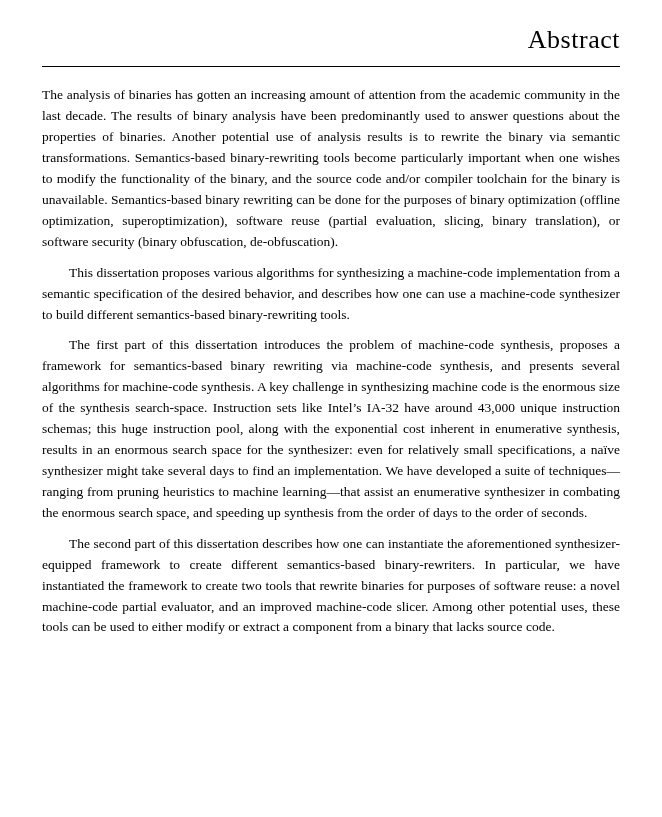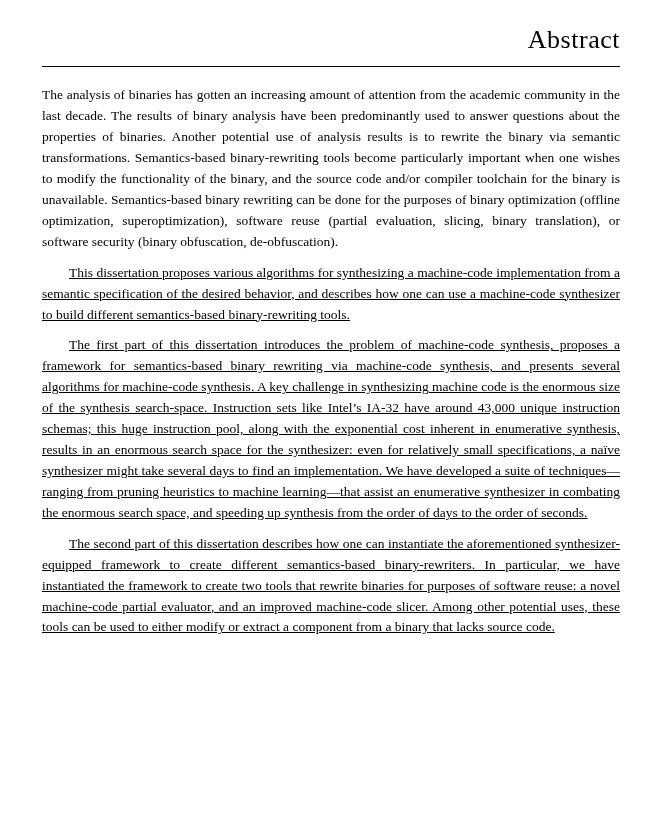--- a/index.html
+++ b/index.html
@@ -46,21 +46,20 @@
       hyphens: auto;
       -webkit-hyphens: auto;
     }
 
     .paragraph {
       margin-bottom: 0;
     }
 
     .paragraph + .paragraph {
       margin-top: 10px;
-      text-decoration: underline;
     }
 
     .paragraph-indented {
       text-indent: 2em;
     }
   </style>
 </head>
 <body>
 
 <div class="page">

